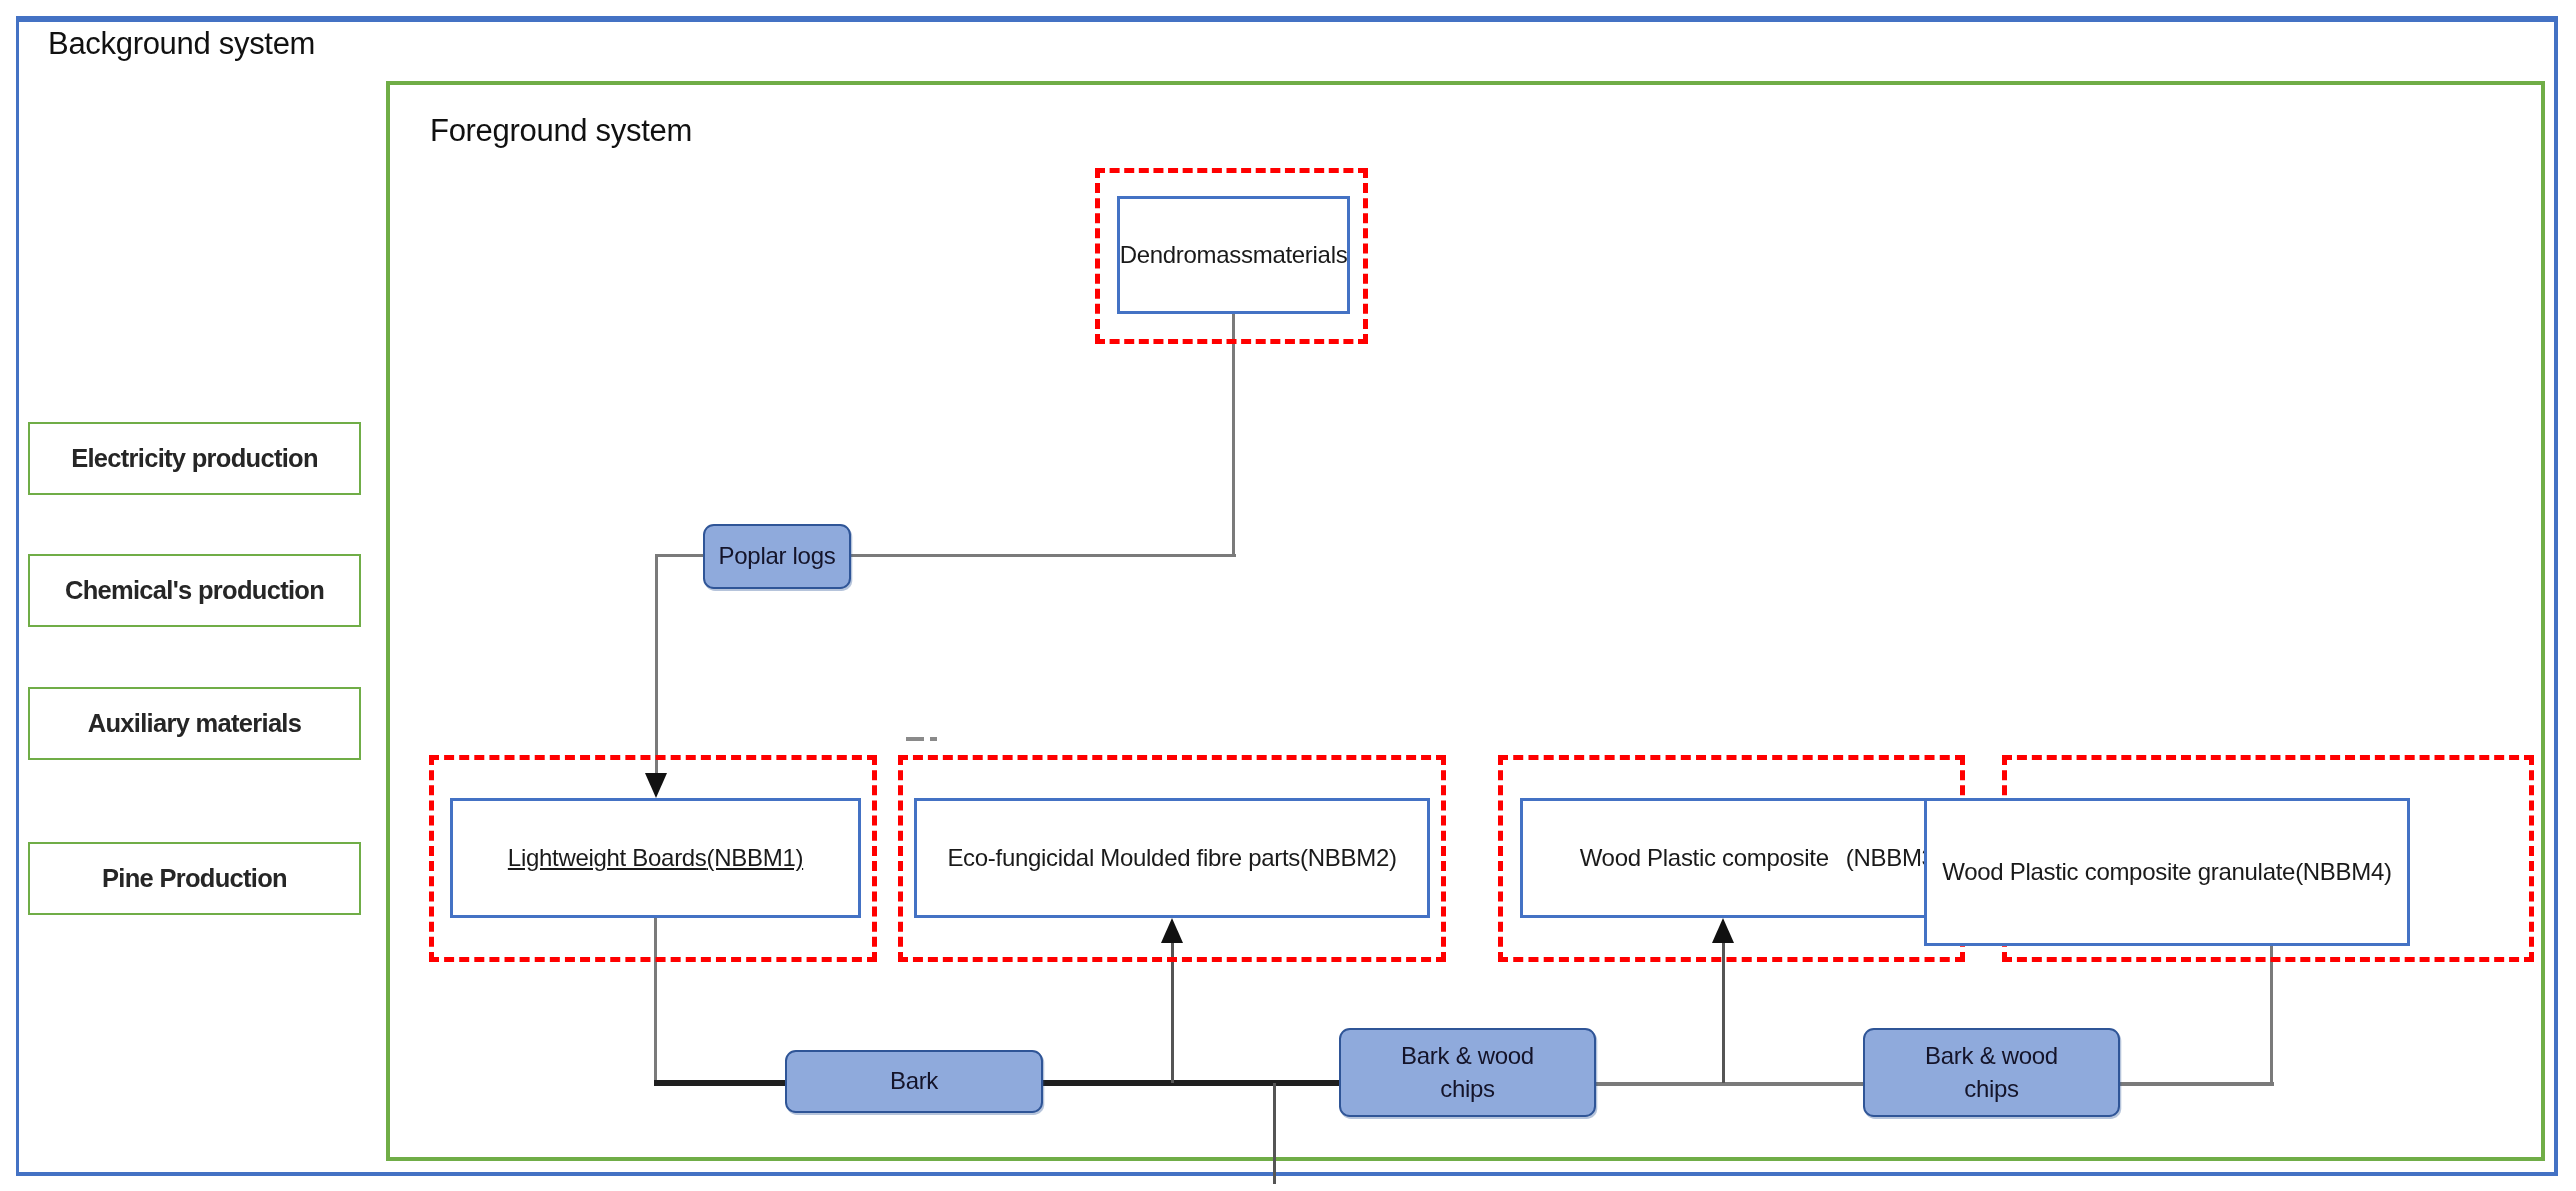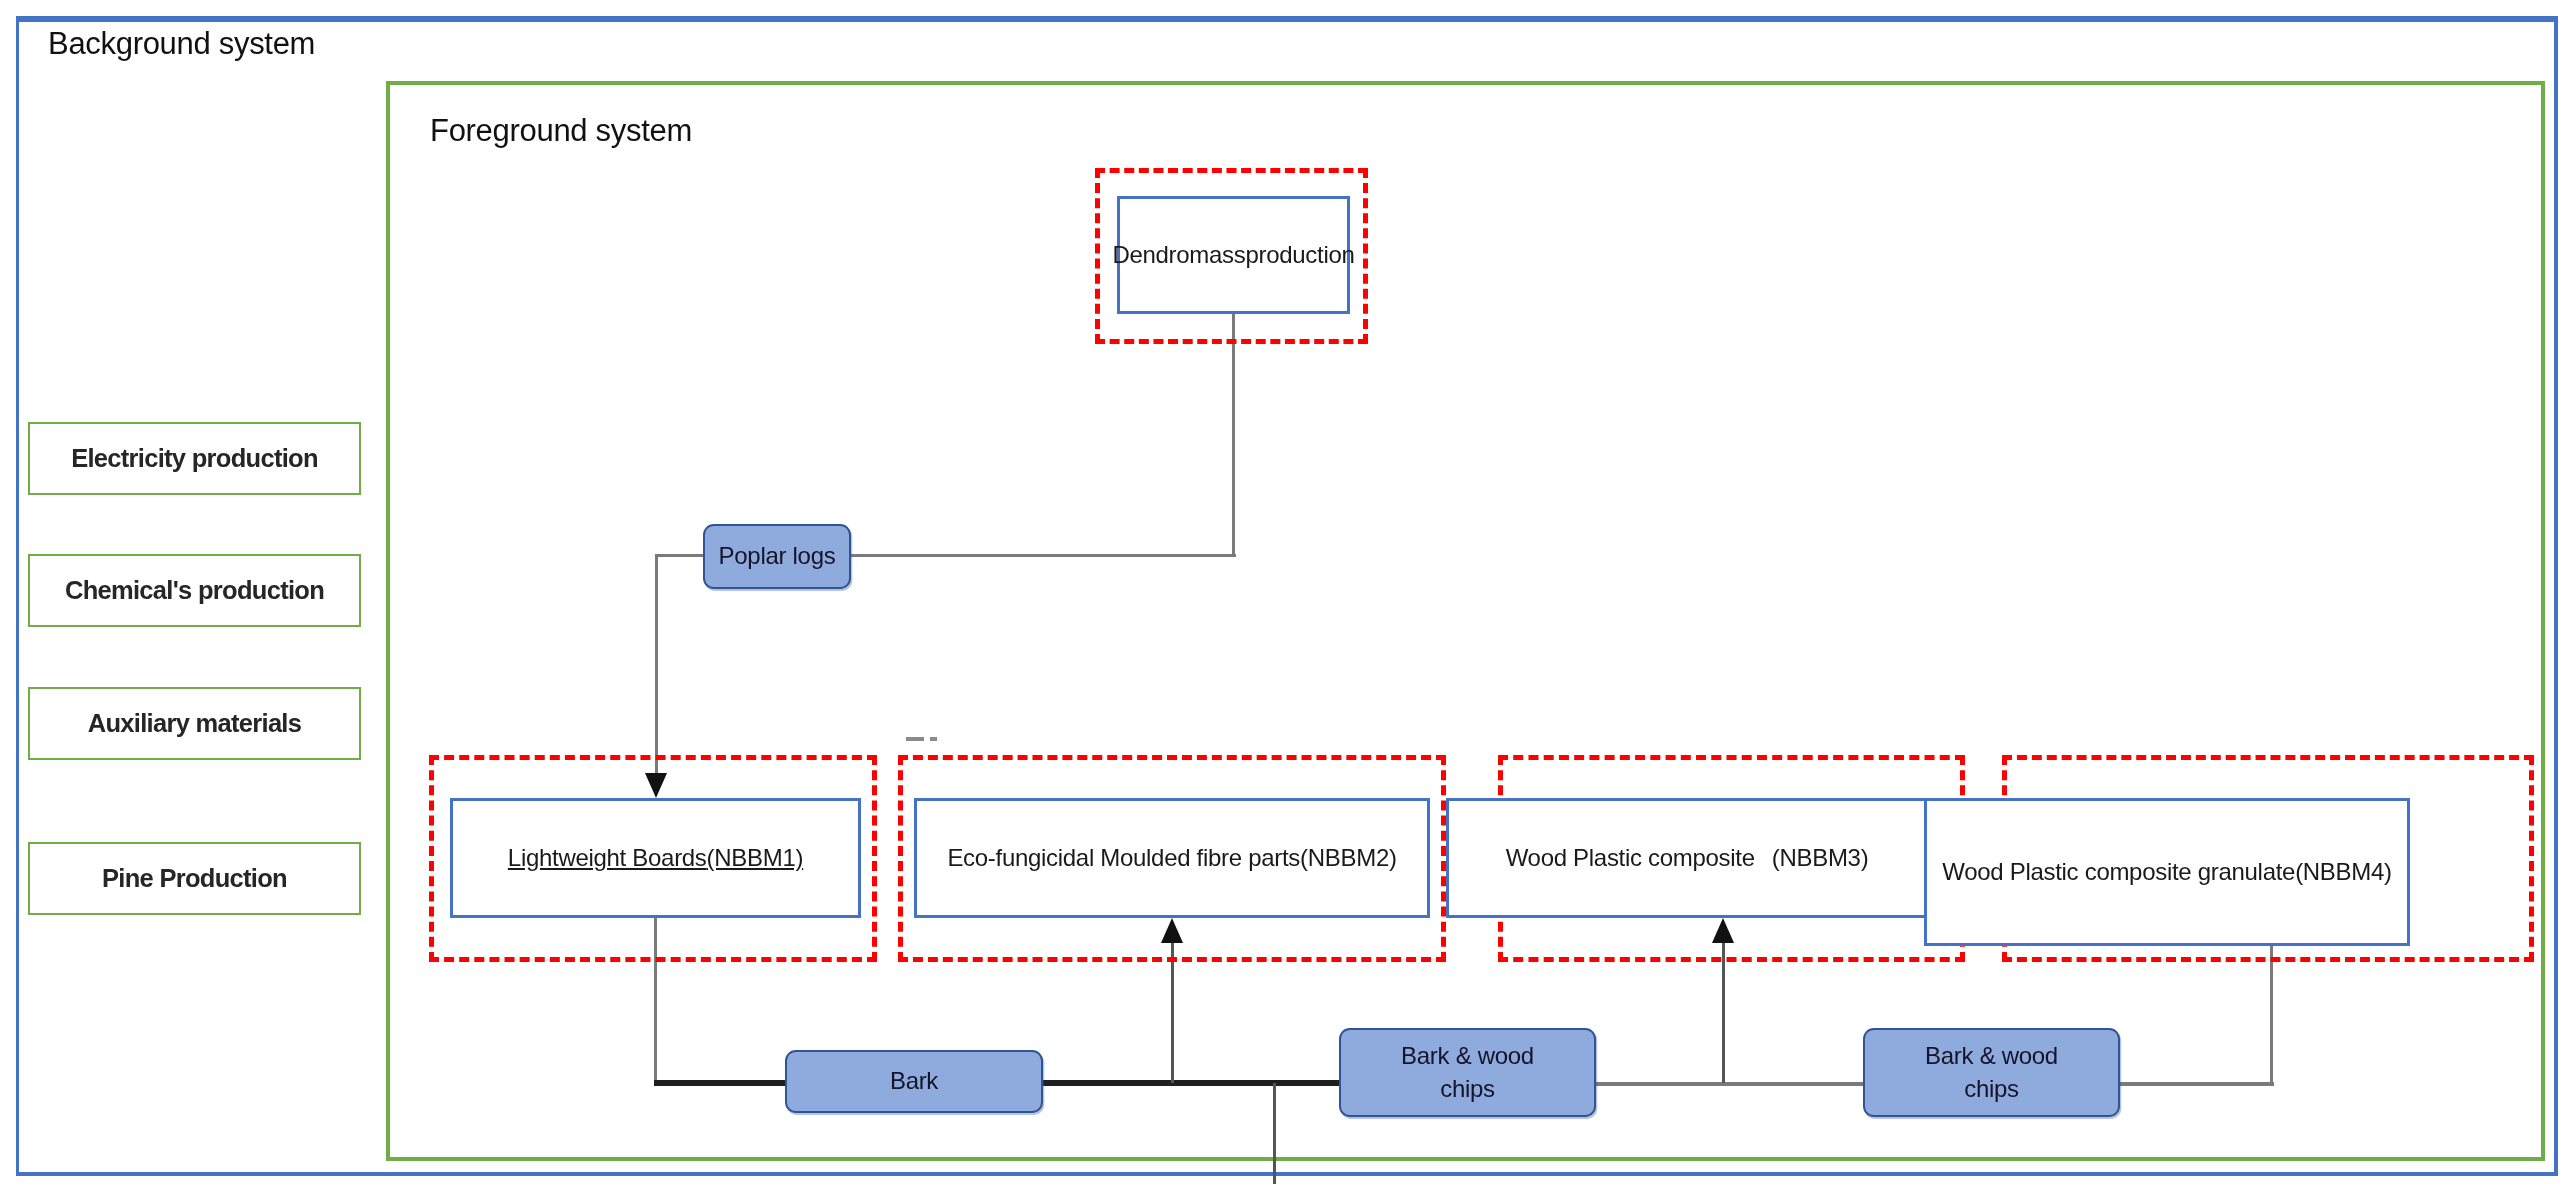--- a/index.html
+++ b/index.html
@@ -107,37 +107,37 @@
   <div class="arrow-up" style="left:2260px;top:918px;"></div>
 
   <div class="line dark" style="left:1273px;top:1083px;width:3.4px;height:101px;"></div>
 
   <div class="stray" style="left:906px;top:737px;width:17.5px;height:4px;"></div>
   <div class="stray" style="left:930px;top:737px;width:6.7px;height:4px;"></div>
 
   <div class="dashed-box" style="left:1095px;top:168px;width:273px;height:176px;"></div>
   <div class="process-box" style="left:1117px;top:196px;width:233px;height:118px;">
     <span>Dendromass</span>
-    <span>production</span>
+    <span>materials</span>
   </div>
 
   <div class="dashed-box" style="left:429px;top:755px;width:448px;height:207px;"></div>
   <div class="dashed-box" style="left:898px;top:755px;width:548px;height:207px;"></div>
   <div class="dashed-box" style="left:1498px;top:755px;width:467px;height:207px;"></div>
   <div class="dashed-box" style="left:2002px;top:755px;width:532px;height:207px;"></div>
 
   <div class="process-box" style="left:450px;top:798px;width:411px;height:120px;text-decoration:underline;">
     <span>Lightweight Boards</span>
     <span>(NBBM1)</span>
   </div>
   <div class="process-box" style="left:914px;top:798px;width:516px;height:120px;">
     <span>Eco-fungicidal Moulded fibre parts</span>
     <span>(NBBM2)</span>
   </div>
-  <div class="process-box" style="left:1446px;top:798px;width:482px;height:120px;gap:17px;">
+  <div class="process-box" style="left:1520px;top:798px;width:482px;height:120px;gap:17px;">
     <span>Wood Plastic composite</span>
     <span>(NBBM3)</span>
   </div>
   <div class="process-box" style="left:1924px;top:798px;width:486px;height:148px;">
     <span>Wood Plastic composite granulate</span>
     <span>(NBBM4)</span>
   </div>
 
   <div class="material-box" style="left:703px;top:524px;width:148px;height:65px;">
     <span>Poplar logs</span>

